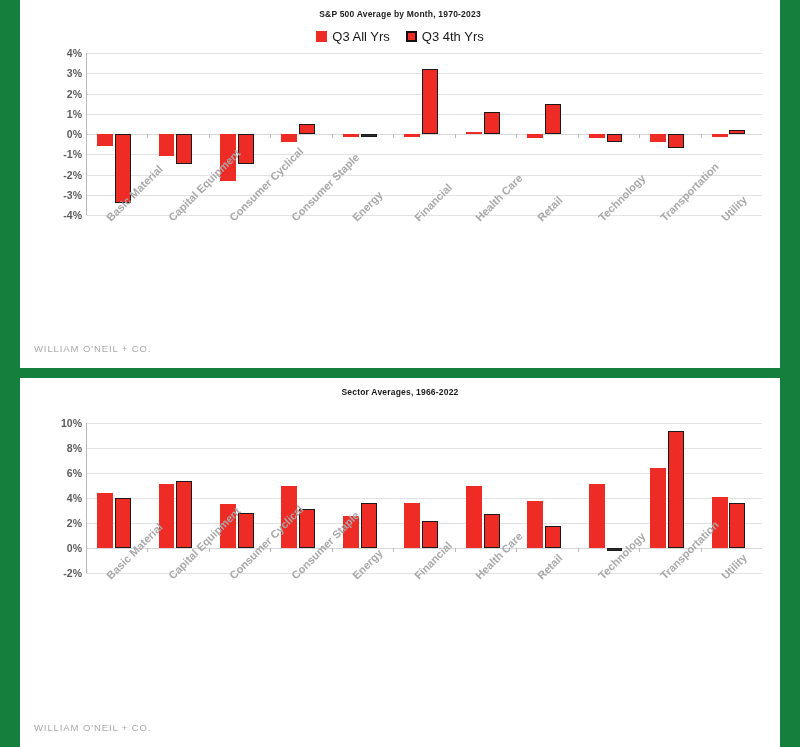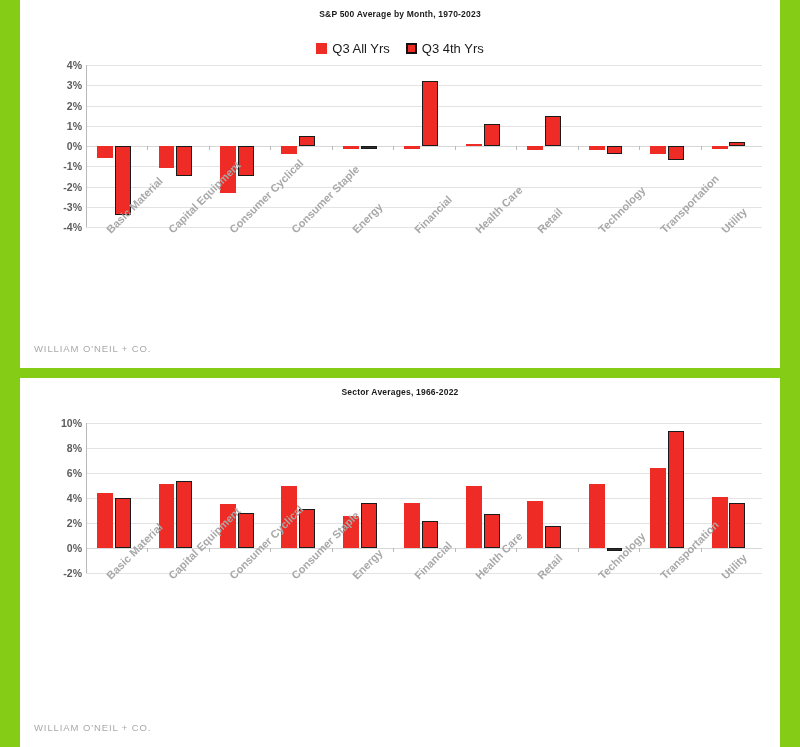--- a/index.html
+++ b/index.html
@@ -10,21 +10,21 @@
     width: 800px;
     height: 747px;
     background: #f2f2f2;
     font-family: "Liberation Sans", sans-serif;
     overflow: hidden;
   }
   .page {
     position: relative;
     width: 800px;
     height: 747px;
-    background: #84cc16;
+    background: #15803d;
     box-sizing: border-box;
   }
   .card {
     position: absolute;
     left: 20px;
     width: 760px;
     background: #ffffff;
     box-sizing: border-box;
   }
   #card-1 { top: 0px; height: 368px; }
@@ -38,21 +38,21 @@
     letter-spacing: 0.2px;
     padding-top: 9px;
     height: 12px;
   }
   .legend {
     display: flex;
     justify-content: center;
     align-items: center;
     gap: 16px;
     height: 22px;
-    margin-top: 16px;
+    margin-top: 4px;
   }
   .legend-item {
     display: flex;
     align-items: center;
     gap: 5px;
     font-size: 13px;
     color: #1a1a1a;
   }
   .swatch {
     width: 11px;

